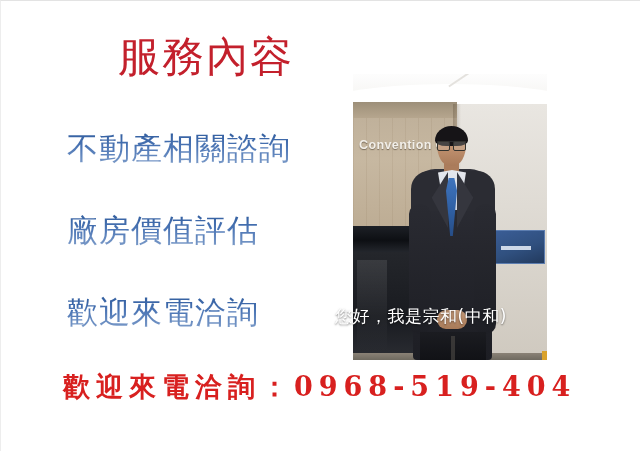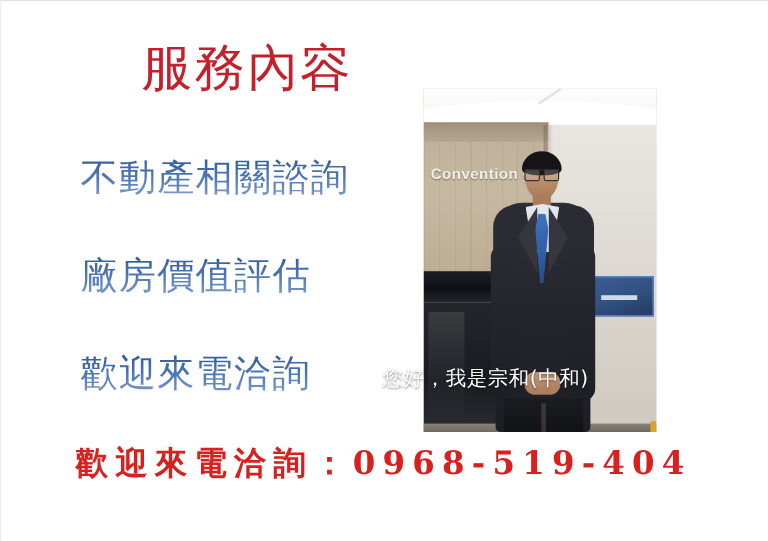--- a/index.html
+++ b/index.html
@@ -309,21 +309,21 @@
   .pr-leg-gap {
     left: 98px; top: 262px;
     width: 4px; height: 24px;
     background: rgba(90,86,80,0.5);
     z-index: 6;
   }
 
   
   #photo-caption {
     position: absolute;
-    left: 318px;
+    left: 334px;
     top: 305px;
     font-size: 17px;
     line-height: 1.2;
     color: #ffffff;
     font-family: "DejaVu Sans", sans-serif;
     letter-spacing: 0.5px;
     white-space: nowrap;
     text-shadow: 0 1px 2px rgba(0,0,0,0.55);
     z-index: 20;
   }

